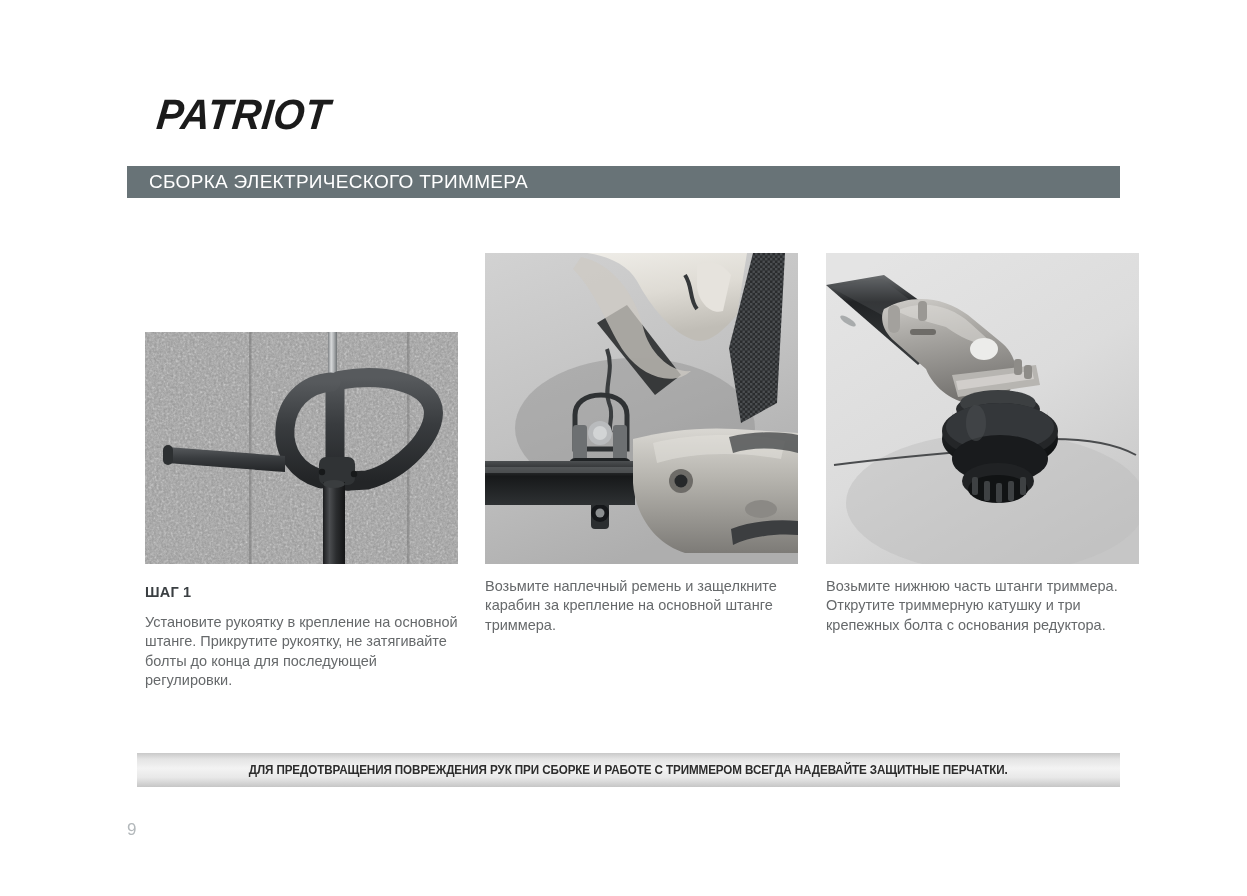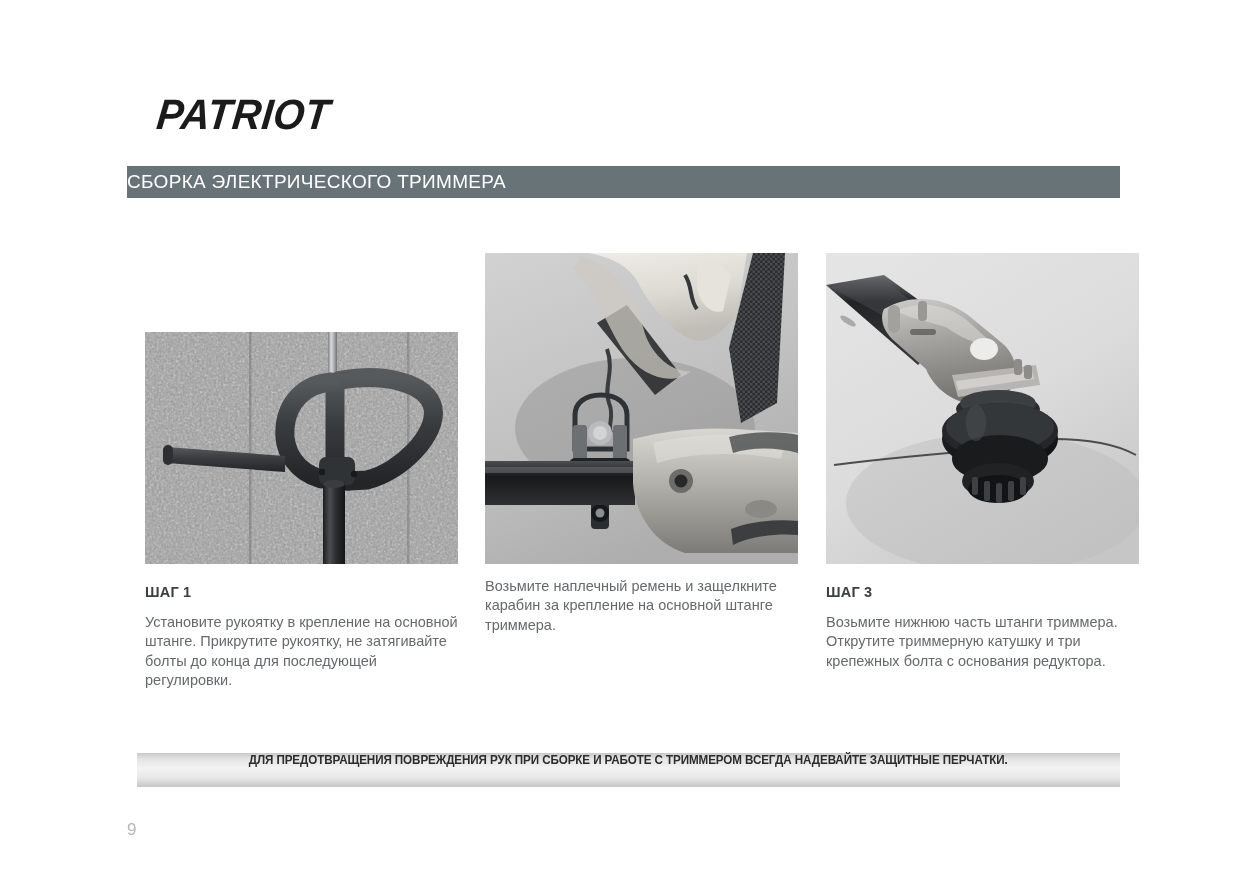--- a/index.html
+++ b/index.html
@@ -40,20 +40,21 @@
     width: 993px;
     height: 32px;
     background: #687377;
     display: flex;
     align-items: center;
   }
   .section-bar-title {
     color: #ffffff;
     font-size: 19px;
     letter-spacing: 0.3px;
+    padding-left: 22px;
     white-space: nowrap;
     font-weight: normal;
   }
 
   
   .steps {
     position: absolute;
     left: 145px;
     top: 253px;
     width: 1184px;
@@ -99,21 +100,21 @@
 
   
   .warning {
     position: absolute;
     left: 137px;
     top: 753px;
     width: 983px;
     height: 34px;
     background: linear-gradient(to bottom, #c9c9c9 0%, #e4e4e4 18%, #f3f3f3 45%, #e8e8e8 72%, #c6c6c6 100%);
     display: flex;
-    align-items: flex-start;
+    align-items: center;
     justify-content: center;
   }
   .warning-text {
     font-size: 12px;
     font-weight: bold;
     color: #2c2c2c;
     letter-spacing: -0.1px;
     white-space: nowrap;
     transform: scaleX(0.97);
   }
@@ -337,21 +338,20 @@
         <g fill="#3e4143">
           <rect x="146" y="224" width="6" height="18" rx="2"></rect>
           <rect x="158" y="228" width="6" height="20" rx="2"></rect>
           <rect x="170" y="230" width="6" height="20" rx="2"></rect>
           <rect x="182" y="228" width="6" height="20" rx="2"></rect>
           <rect x="194" y="224" width="6" height="18" rx="2"></rect>
         </g>
         <ellipse cx="150" cy="170" rx="10" ry="18" fill="#4b4e50" opacity="0.55"></ellipse>
       </svg>
     </div>
-    <div class="caption-title">ШАГ 3</div>
     <div class="caption-body">Возьмите нижнюю часть штанги триммера. Открутите триммерную катушку и три крепежных болта с основания редуктора.</div>
   </div>
 
 </div>
 
 <div class="warning">
   <span class="warning-text">ДЛЯ ПРЕДОТВРАЩЕНИЯ ПОВРЕЖДЕНИЯ РУК ПРИ СБОРКЕ И РАБОТЕ С ТРИММЕРОМ ВСЕГДА НАДЕВАЙТЕ ЗАЩИТНЫЕ ПЕРЧАТКИ.</span>
 </div>
 
 <div class="page-number">9</div>

